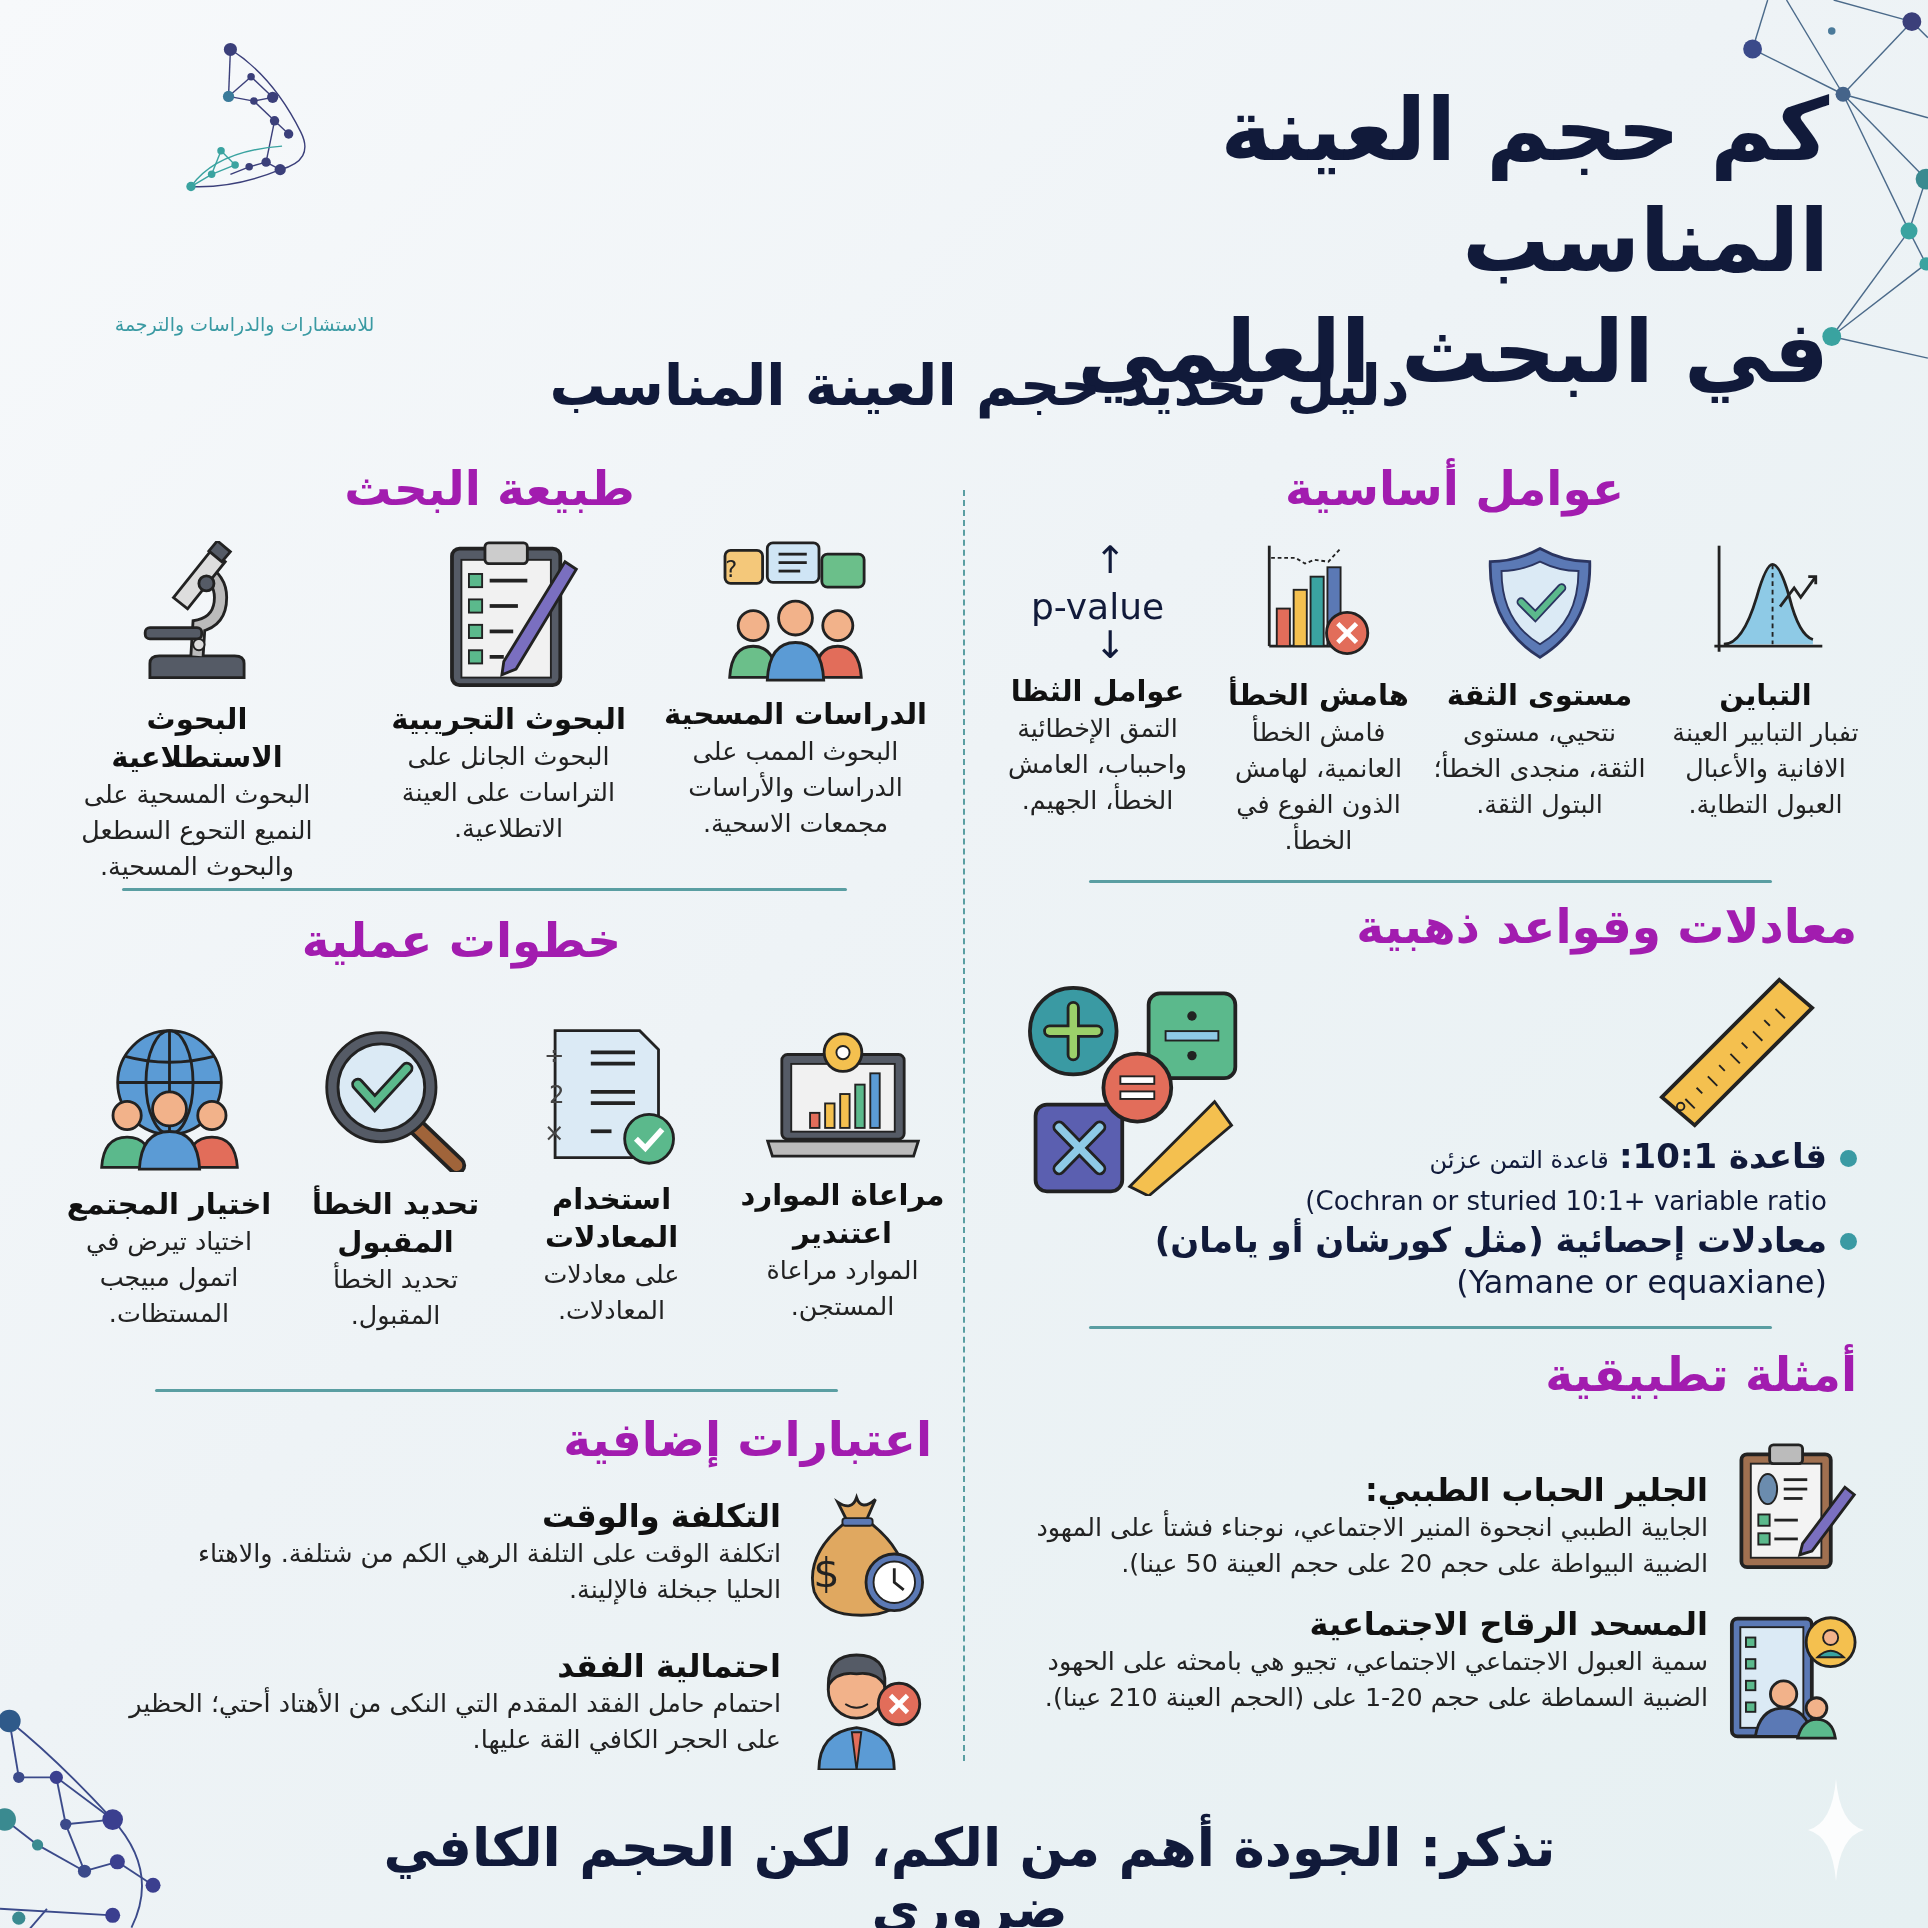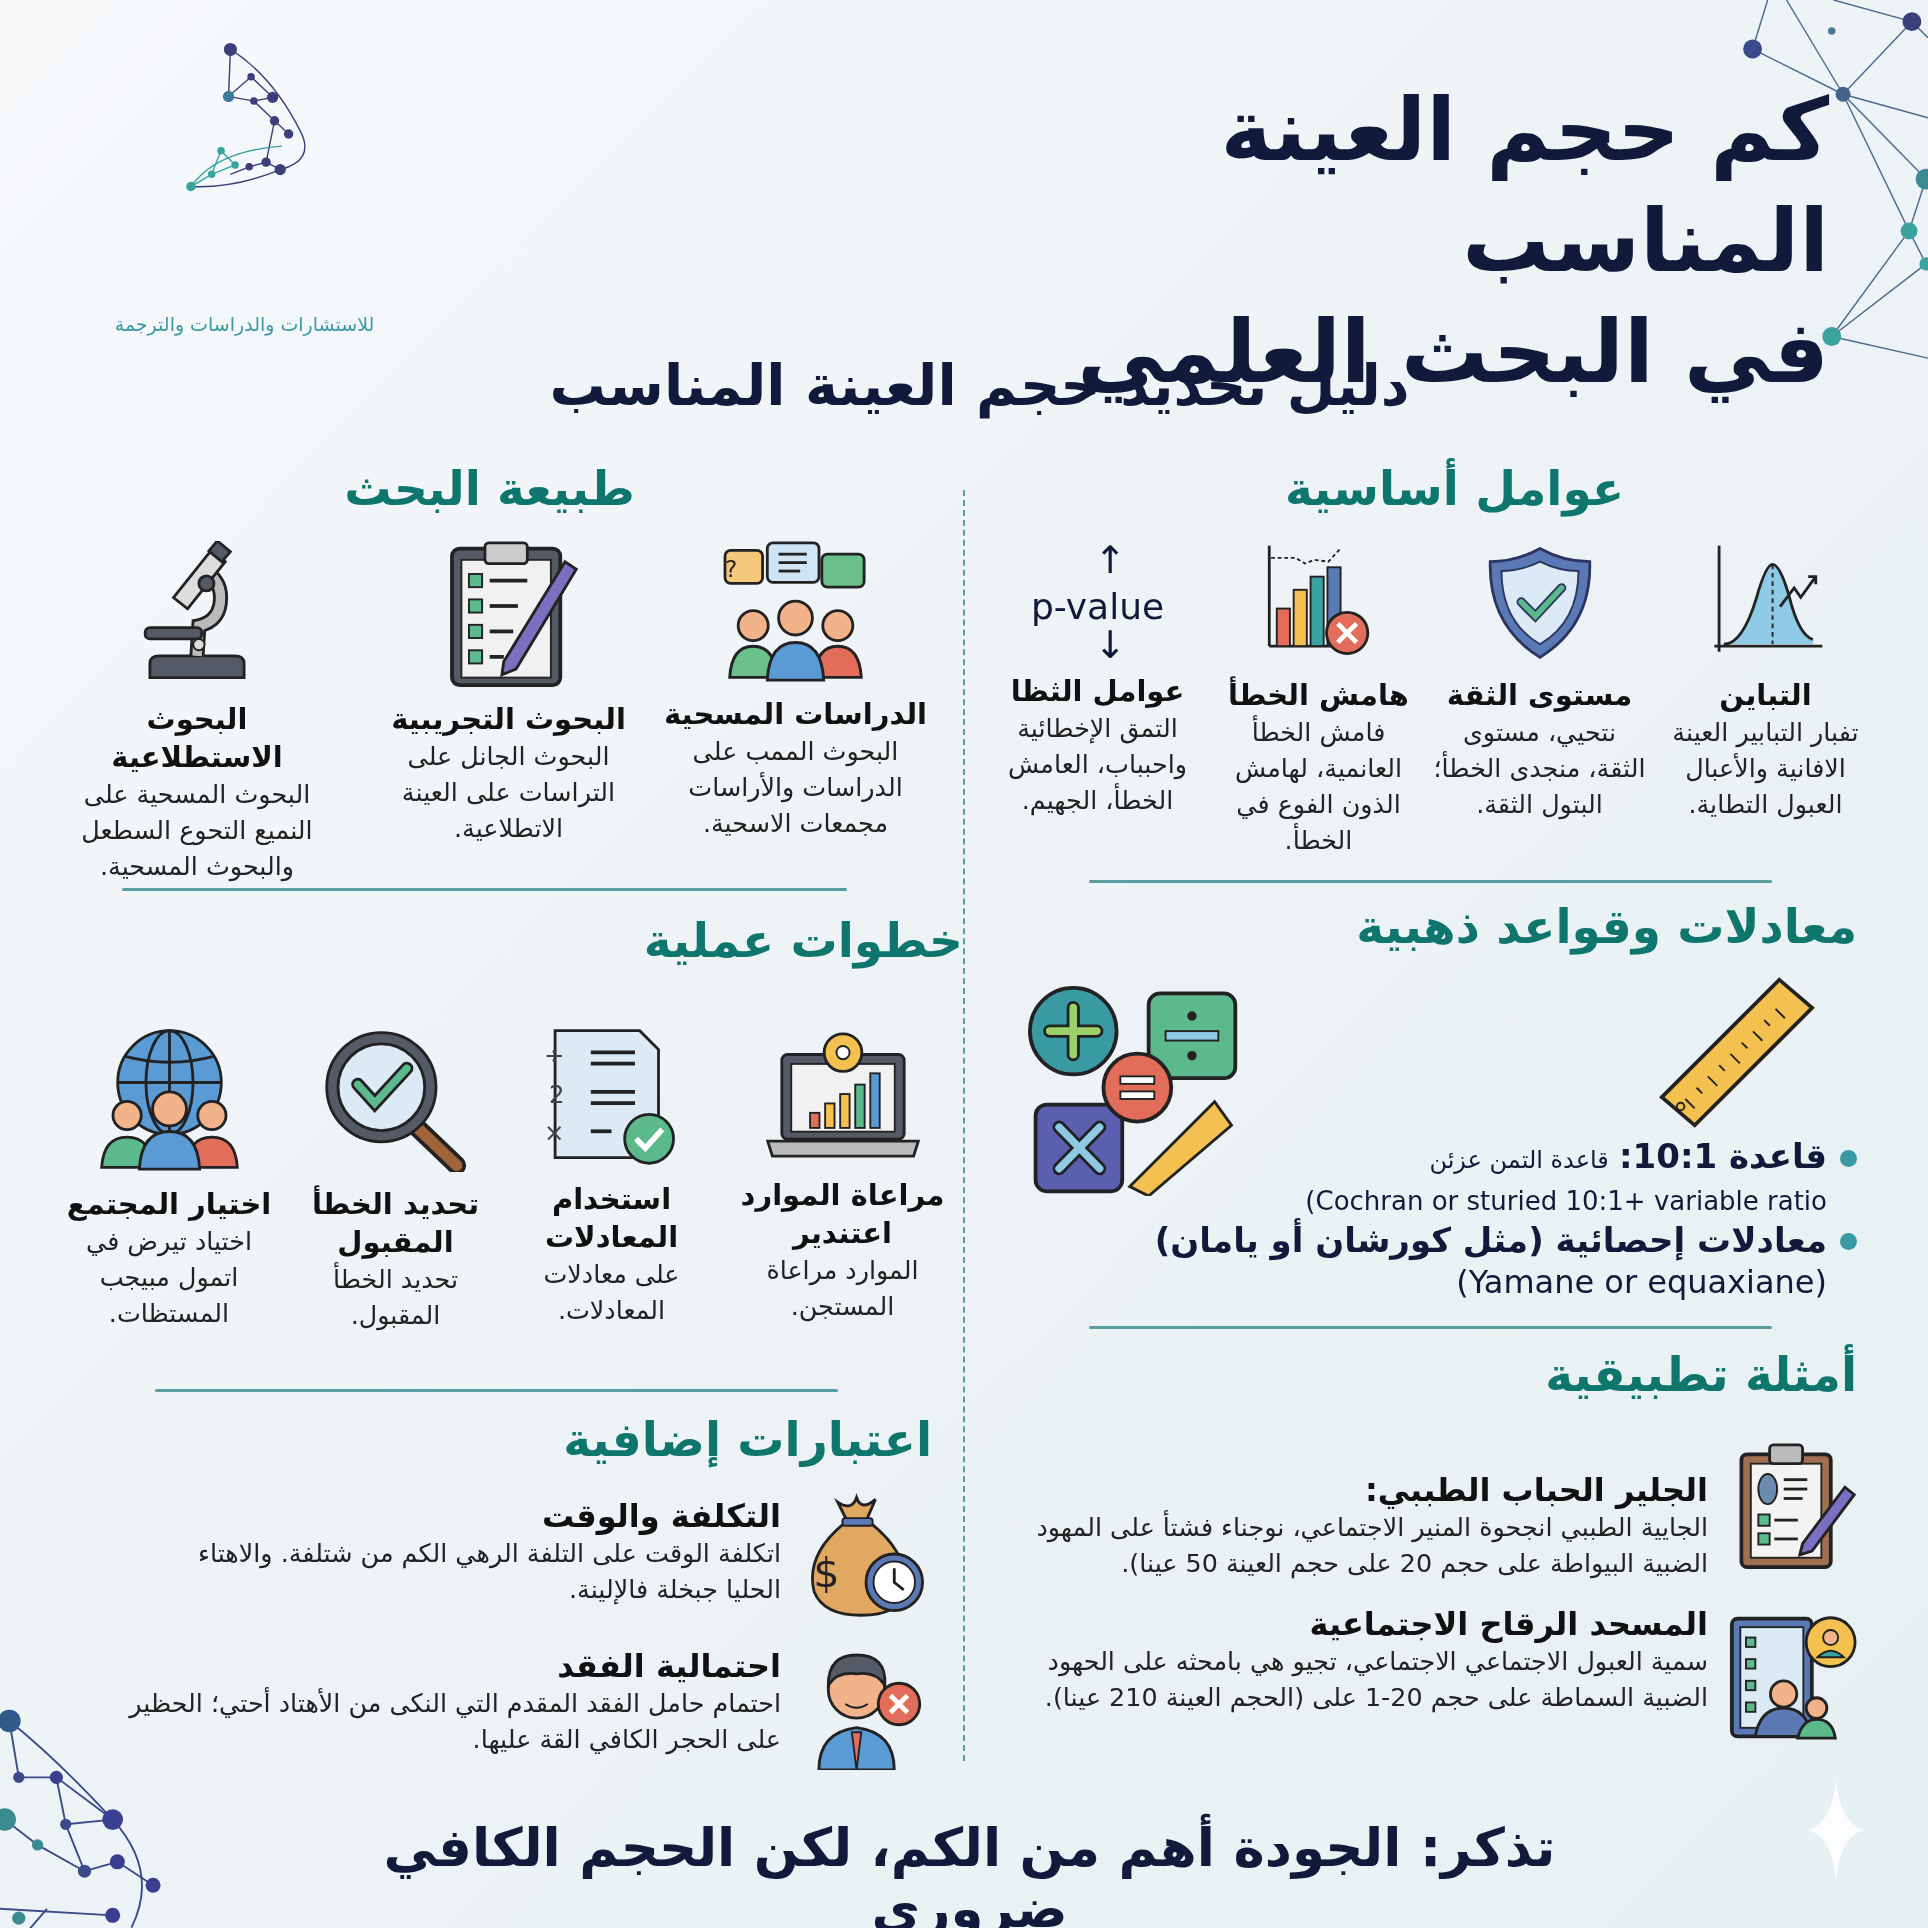--- a/index.html
+++ b/index.html
@@ -7,21 +7,21 @@
   body {
     position: relative;
     background: linear-gradient(135deg, #f7f9fb 0%, #eef3f6 45%, #e6f0f2 100%);
     font-family: "DejaVu Sans", "Liberation Sans", sans-serif;
     color: #111a3a;
     direction: rtl;
   }
   .abs { position: absolute; }
   .h-title { font-weight: bold; font-size: 87px; line-height: 111px; text-align: right; color: #111a3a; letter-spacing: -0.9px; }
   .h-guide { font-weight: bold; font-size: 56px; text-align: center; color: #111a3a; }
-  .sec-title { font-weight: bold; font-size: 47px; color: #0f766e; }
+  .sec-title { font-weight: bold; font-size: 47px; color: #a21caf; }
   .card { position: absolute; text-align: center; }
   .card .ic { width: 160px; height: 160px; margin: 0 auto 9.4px; }
   .card .t { font-weight: bold; font-size: 29px; line-height: 38px; color: #111; }
   .card .d { font-size: 25.4px; line-height: 36px; color: #222; }
   .divider { position: absolute; height: 2.8px; background: #5a9ea2; border-radius: 1.9px; }
   .vdash { position: absolute; left: 963px; top: 490px; height: 1271px; border-left: 2.8px dashed #5a9ea2; }
   .bullet { position: absolute; right: 0; width: 17px; height: 17px; border-radius: 50%; background: #3a9aa3; }
   .logo-name { font-weight: bold; font-size: 98px; color: #3b3f8f; text-align: center; }
   .logo-sub { font-size: 19px; color: #3a9aa3; text-align: center; font-weight: normal; }
   .ex-title { font-weight: bold; font-size: 32px; color: #111; text-align: right; }
@@ -356,21 +356,21 @@
     <rect x="85" y="4" width="18" height="14" fill="#555b66" stroke="#222" stroke-width="3" transform="rotate(40 94 11)"></rect>
     <circle cx="80" cy="45" r="8" fill="#555b66" stroke="#222" stroke-width="3"></circle>
     <circle cx="72" cy="110" r="6" fill="#ddd" stroke="#222" stroke-width="2"></circle>
   </svg>
   <div class="t">البحوث الاستطلاعية</div>
   <div class="d">البحوث المسحية على النميع التحوع السطعل والبحوث المسحية.</div>
 </div>
 
 <div class="divider" style="left:122px;top:888px;width:725px;"></div>
 
-<div class="abs sec-title" style="left:0;top:913px;width:923px;text-align:right;margin-left:40px;">خطوات عملية</div>
+<div class="abs sec-title" style="left:0;top:913px;width:923px;text-align:center;">خطوات عملية</div>
 
 <div class="card" style="left:725px;top:1026px;width:235px;">
   <svg class="ic" viewBox="0 0 170 145" style="width:160px;height:137px;">
     <rect x="20" y="30" width="130" height="90" rx="6" fill="#555b66" stroke="#222" stroke-width="3"></rect>
     <rect x="30" y="40" width="110" height="72" fill="#f1f1f1" stroke="#222" stroke-width="2"></rect>
     <path d="M5 122 L165 122 L160 138 L10 138Z" fill="#bbb" stroke="#222" stroke-width="3"></path>
     <circle cx="85" cy="28" r="20" fill="#f4c04f" stroke="#222" stroke-width="3"></circle>
     <circle cx="85" cy="28" r="7" fill="#fff" stroke="#222" stroke-width="2"></circle>
     <rect x="50" y="92" width="10" height="16" fill="#e26d5a" stroke="#222" stroke-width="2"></rect>
     <rect x="66" y="82" width="10" height="26" fill="#f4c04f" stroke="#222" stroke-width="2"></rect>

